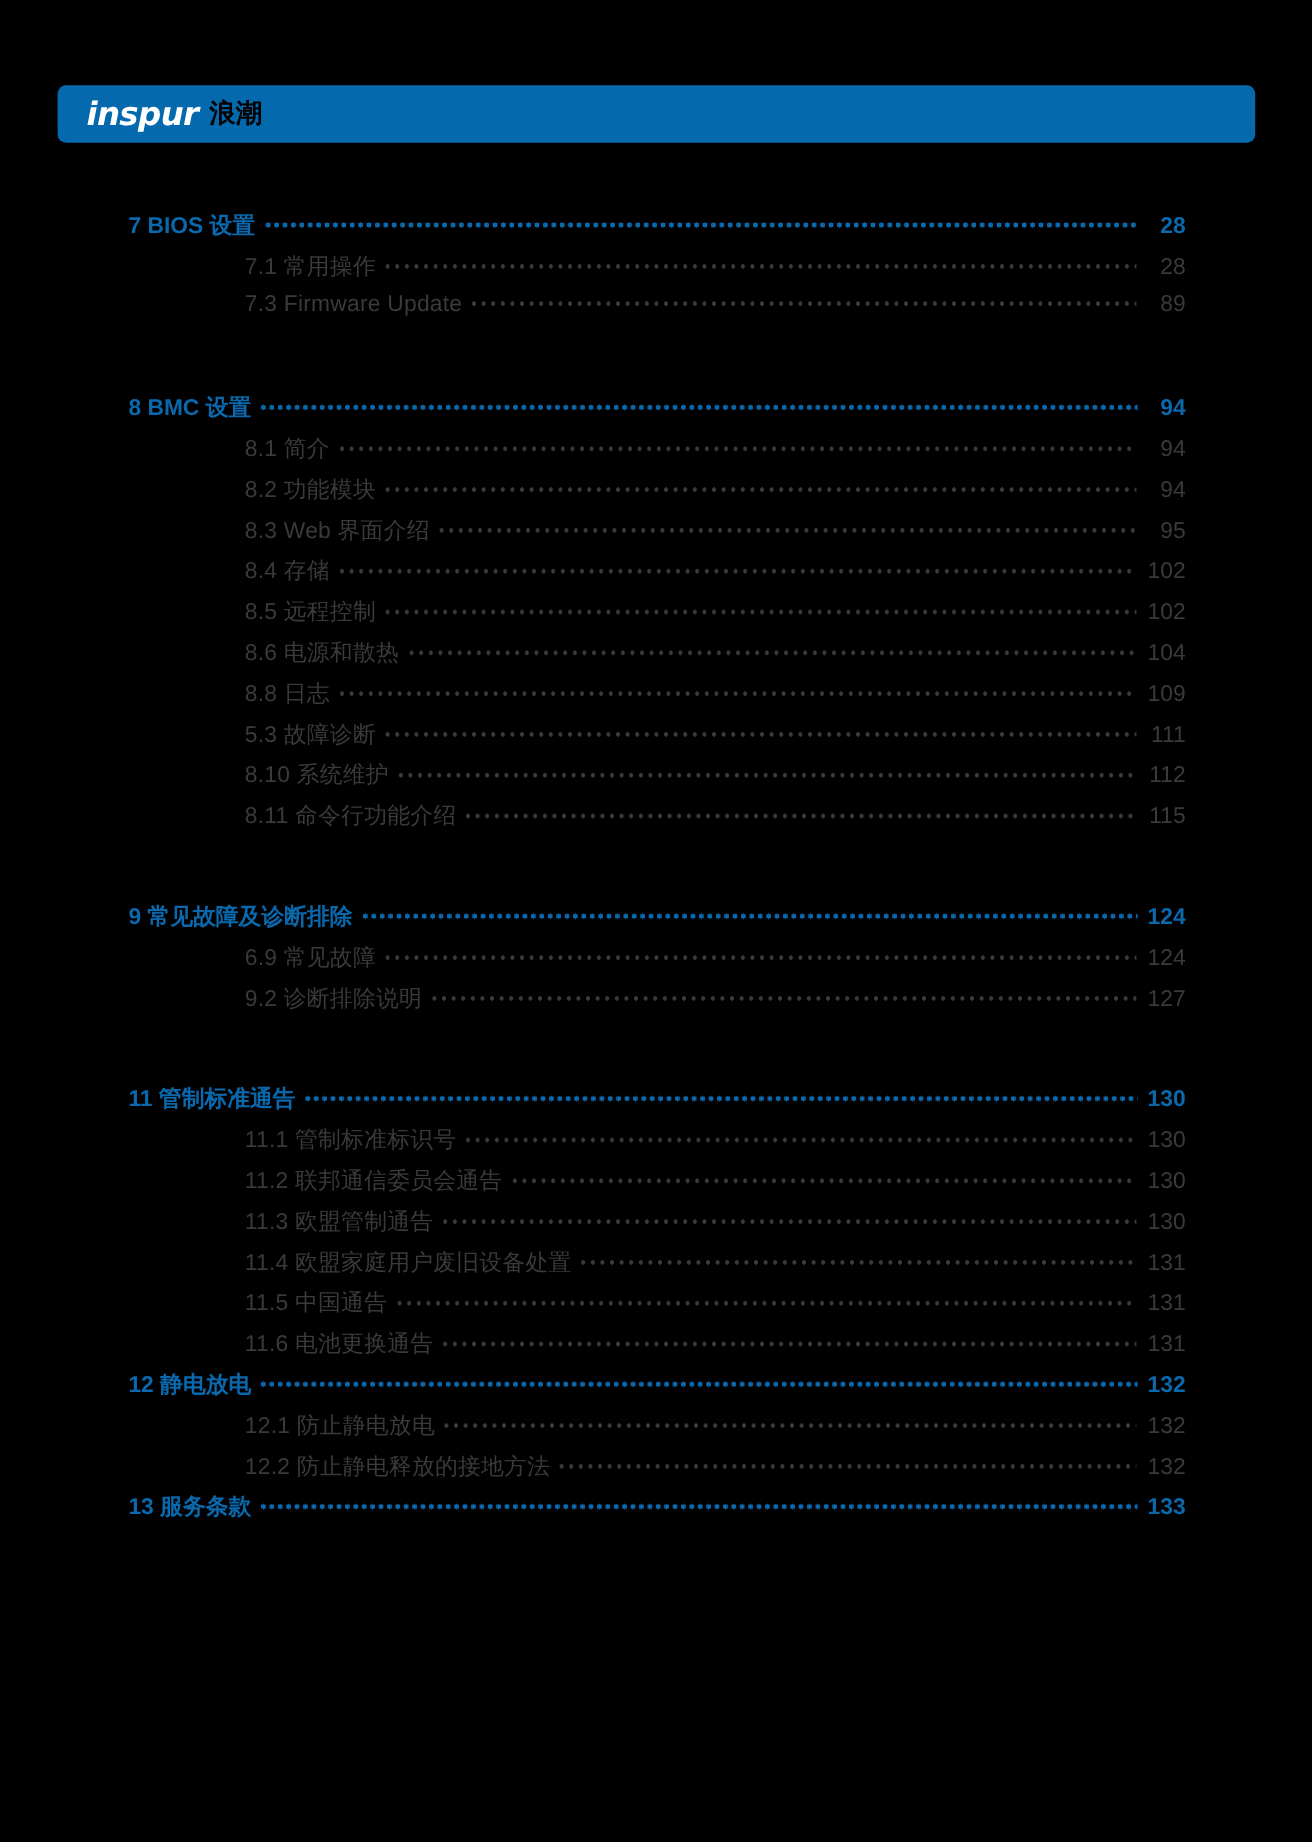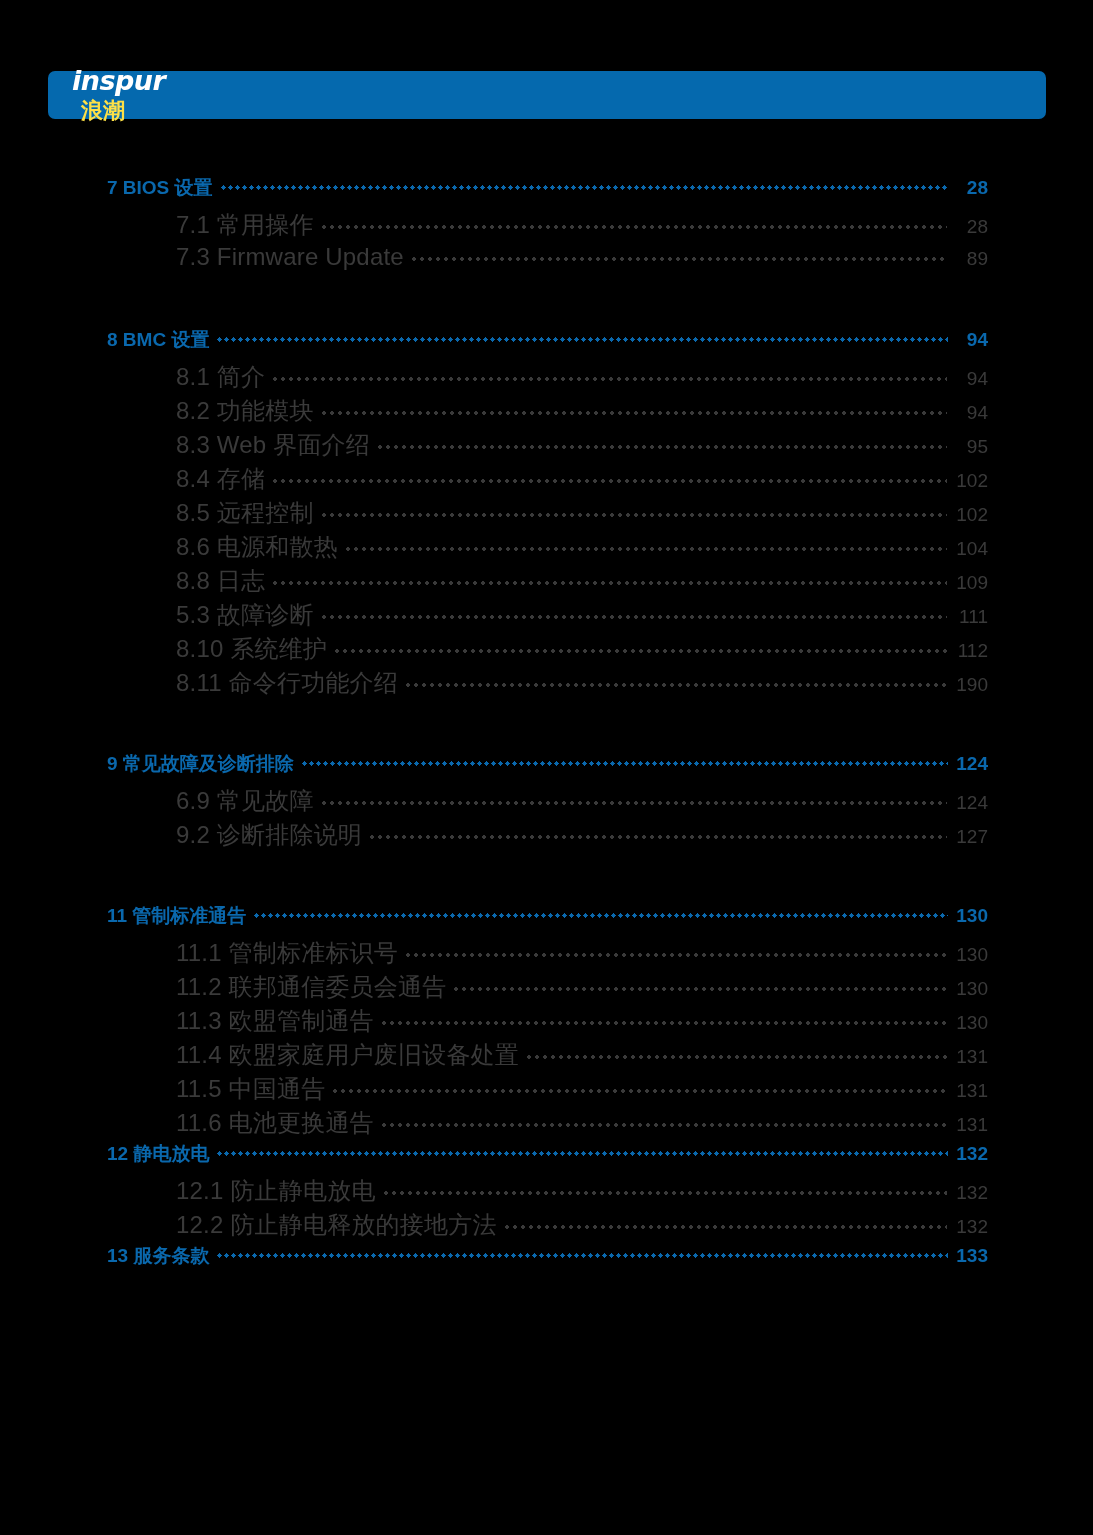--- a/index.html
+++ b/index.html
@@ -22,35 +22,34 @@
     top: 71px;
     width: 998px;
     height: 48px;
     background: #0569ae;
     border-radius: 7px;
     display: flex;
     align-items: center;
   }
   .logo {
     display: flex;
-    align-items: flex-start;
+    align-items: center;
     margin-left: 24px;
     user-select: none;
-    flex-direction: column;
   }
   .logo-latin {
     color: #ffffff;
     font-style: italic;
     font-weight: 700;
     font-size: 27px;
     letter-spacing: -0.5px;
     font-family: "DejaVu Sans", "Liberation Sans", sans-serif;
   }
   .logo-cjk {
-    color: #fde047;
+    color: #000000;
     font-weight: 700;
     font-size: 22px;
     margin-left: 9px;
     letter-spacing: 0px;
     font-family: Liberation Mono, monospace;
   }
 
   
   .toc {
     position: absolute;
@@ -106,23 +105,24 @@
   }
 
   
   .entry.lvl2 {
     padding-left: 166px;
     padding-right: 115px;
     height: 34px;
   }
   .entry.lvl2 .title {
     color: #3a3a3a;
-    font-size: 24px;
+    font-size: 19px;
     font-weight: 400;
     letter-spacing: 0.2px;
+    margin-left: 28px;
   }
   .entry.lvl2 .leader {
     flex: 1 1 auto;
     margin: 0 7px 0 6px;
     height: 4px;
     position: relative;
     top: -4px;
     background-image: radial-gradient(circle, #3a3a3a 40%, rgba(0,0,0,0) 44%);
     background-size: 8px 4px;
     background-repeat: repeat-x;
@@ -212,21 +212,21 @@
         <span class="page">111</span>
       </div>
       <div class="entry lvl2">
         <span class="title">8.10 系统维护</span>
         <span class="leader"></span>
         <span class="page">112</span>
       </div>
       <div class="entry lvl2">
         <span class="title">8.11 命令行功能介绍</span>
         <span class="leader"></span>
-        <span class="page">190</span>
+        <span class="page">115</span>
       </div>
     </div>
     <div class="toc-group gap-after">
       <div class="entry lvl1">
         <span class="title">9 常见故障及诊断排除</span>
         <span class="leader"></span>
         <span class="page">124</span>
       </div>
       <div class="entry lvl2">
         <span class="title">6.9 常见故障</span>

